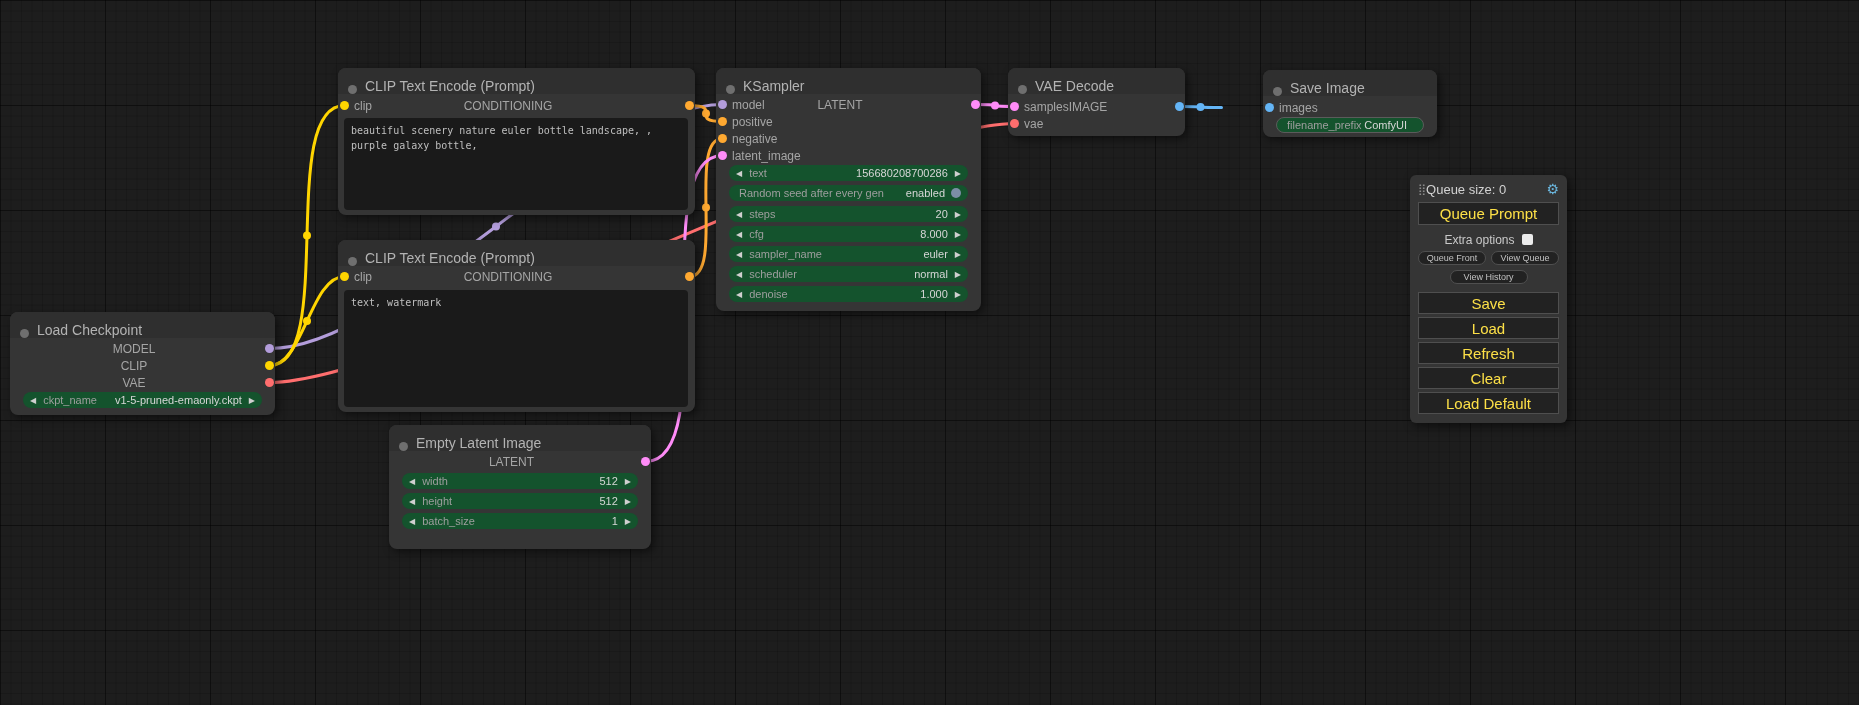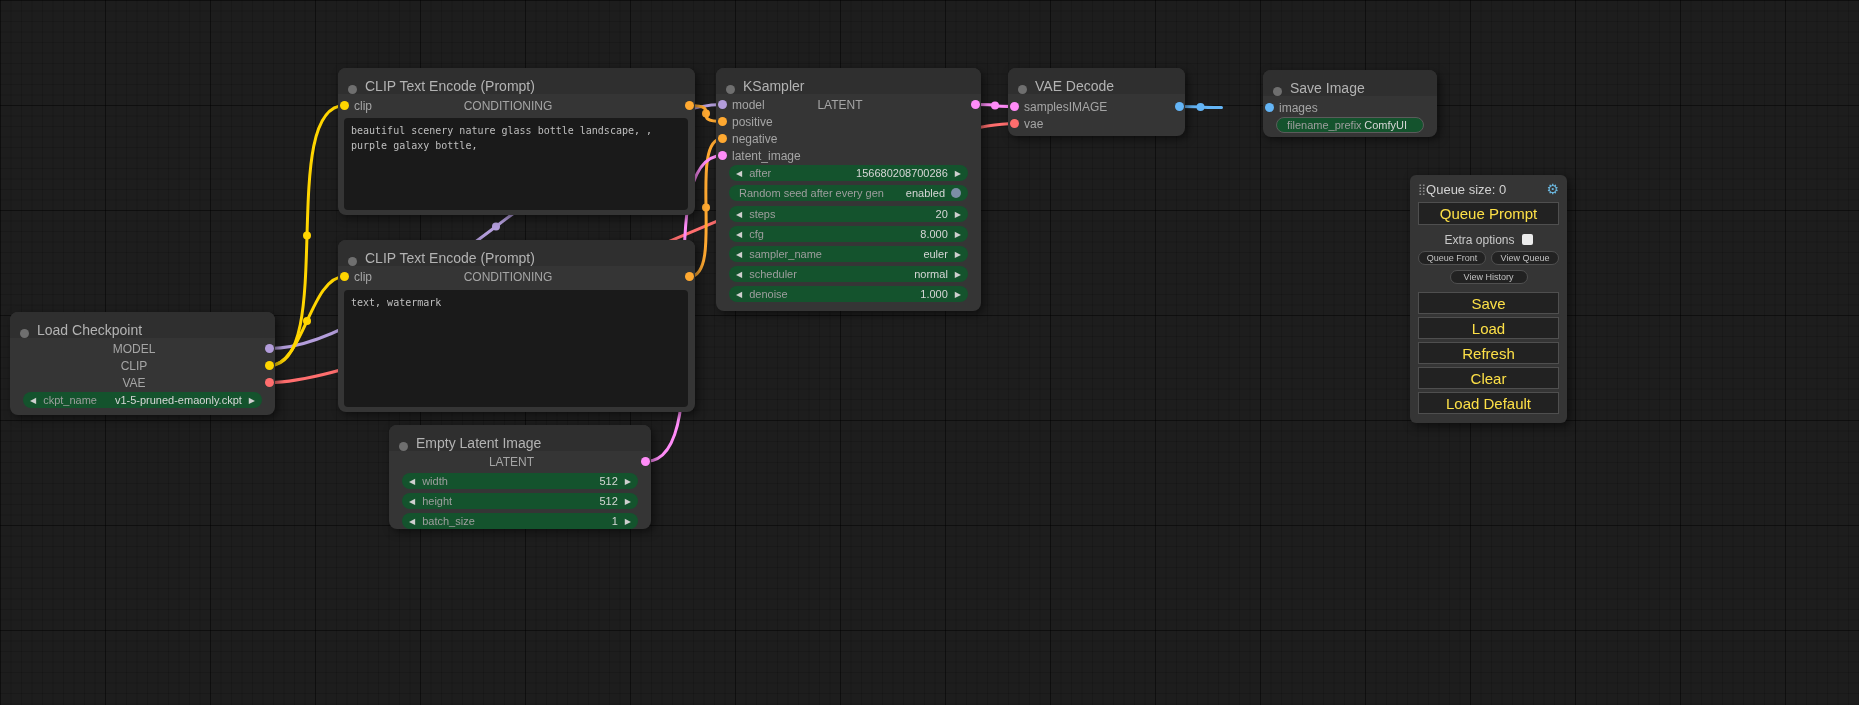--- a/index.html
+++ b/index.html
@@ -109,40 +109,40 @@
       <span class="title-label">CLIP Text Encode (Prompt)</span>
     </div>
     <div class="slot in" style="top:29px">
       <span class="dot" style="background: rgb(255, 213, 0);"></span>
       <span>clip</span>
     </div>
     <div class="slot out" style="top:29px">
       <span>CONDITIONING</span>
       <span class="dot" style="background: rgb(255, 169, 49);"></span>
     </div>
-    <div class="prompt-box" style="top:50px;height:92px">beautiful scenery nature glass bottle landscape, , purple galaxy bottle,</div>
+    <div class="prompt-box" style="top:50px;height:92px">beautiful scenery nature euler bottle landscape, , purple galaxy bottle,</div>
   </div>
 
   <div class="node" style="left:338px;top:240px;width:357px;height:172px;">
     <div class="node-title">
       <span class="collapse-dot"></span>
       <span class="title-label">CLIP Text Encode (Prompt)</span>
     </div>
     <div class="slot in" style="top:28px">
       <span class="dot" style="background: rgb(255, 213, 0);"></span>
       <span>clip</span>
     </div>
     <div class="slot out" style="top:28px">
       <span>CONDITIONING</span>
       <span class="dot" style="background: rgb(255, 169, 49);"></span>
     </div>
     <div class="prompt-box" style="top:50px;height:117px">text, watermark</div>
   </div>
 
-  <div class="node" style="left:389px;top:425px;width:262px;height:104px;">
+  <div class="node" style="left:389px;top:425px;width:262px;height:124px;">
     <div class="node-title">
       <span class="collapse-dot"></span>
       <span class="title-label">Empty Latent Image</span>
     </div>
     <div class="slot out" style="top:28px">
       <span>LATENT</span>
       <span class="dot" style="background: rgb(255, 140, 248);"></span>
     </div>
     <div class="widget" style="top:48px">
       <span class="warrow">◀</span>
@@ -184,21 +184,21 @@
     <div class="slot in" style="top:79px">
       <span class="dot" style="background: rgb(255, 140, 248);"></span>
       <span>latent_image</span>
     </div>
     <div class="slot out" style="top:28px">
       <span>LATENT</span>
       <span class="dot" style="background: rgb(255, 140, 248);"></span>
     </div>
     <div class="widget" style="top:97px">
       <span class="warrow">◀</span>
-      <span class="wlabel">after</span>
+      <span class="wlabel">text</span>
       <span class="wvalue">156680208700286</span>
       <span class="warrow">▶</span>
     </div>
     <div class="widget toggle" style="top:117px">
       <span class="wlabel">Random seed after every gen</span>
       <span class="wvalue">enabled</span>
       <span class="toggle-knob"></span>
     </div>
     <div class="widget" style="top:138px">
       <span class="warrow">◀</span>

